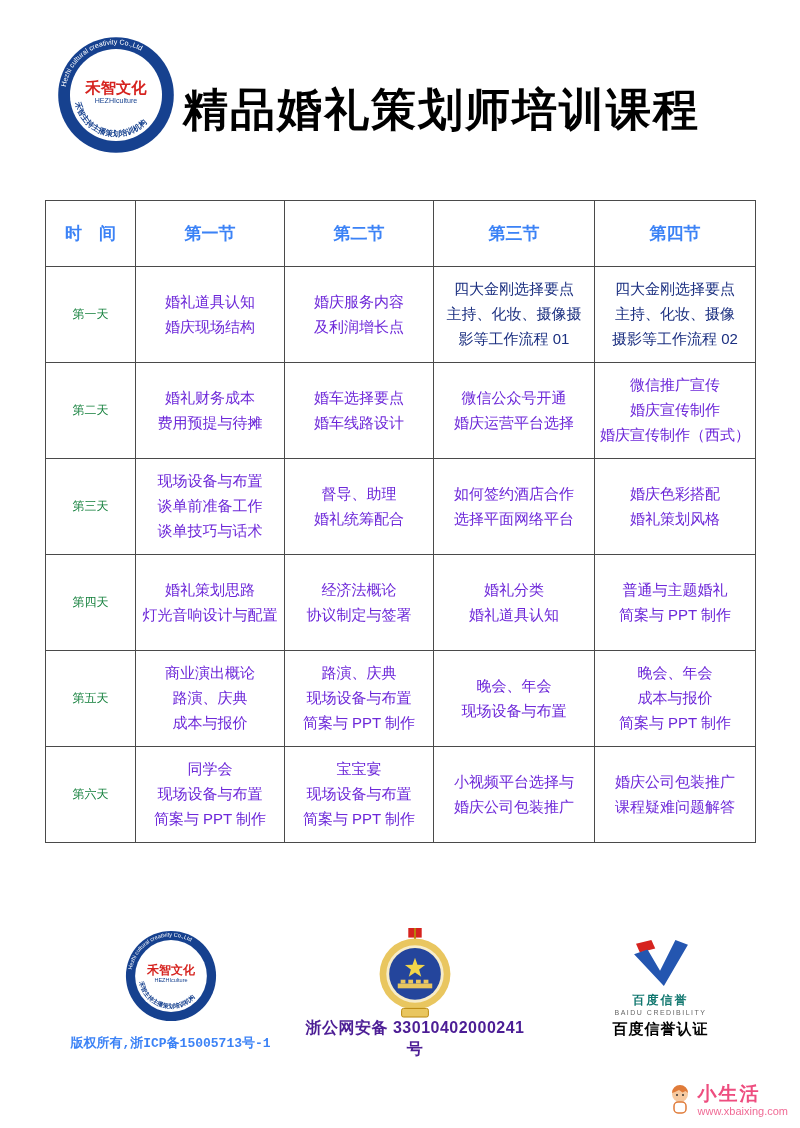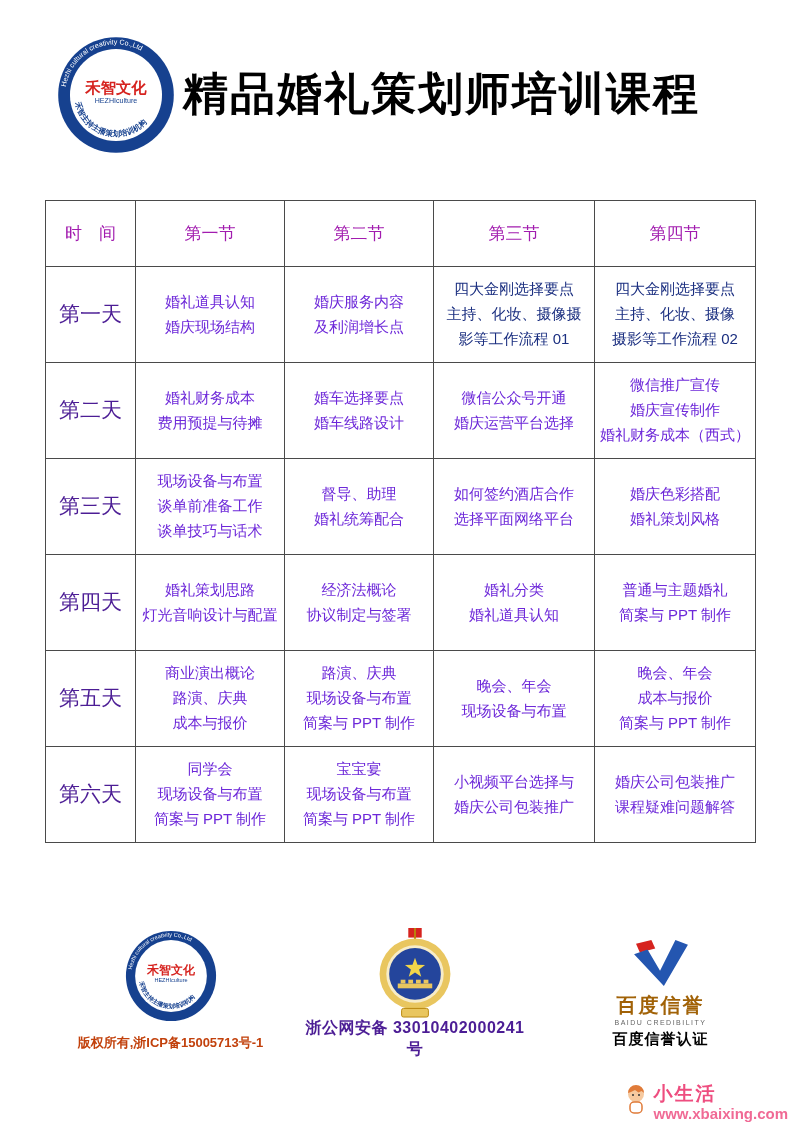--- a/index.html
+++ b/index.html
@@ -1,53 +1,53 @@
 <!DOCTYPE html>
 <html><head>
 <meta charset="utf-8">
 <style>
   * { margin:0; padding:0; box-sizing:border-box; }
   html,body { width:800px; height:1128px; background:#ffffff;
     font-family:"Liberation Sans", sans-serif; color:#111; position:relative; overflow:hidden; }
 
   
   .header-logo { position:absolute; left:57px; top:36px; width:118px; height:118px; }
-  .page-title { position:absolute; left:183px; top:64px; width:560px;
+  .page-title { position:absolute; left:183px; top:80px; width:560px;
     font-size:45px; font-weight:900; letter-spacing:2px; color:#000; white-space:nowrap; }
 
   
   .course-table { position:absolute; top:200px; left:45px; width:710px;
     border-collapse:collapse; table-layout:fixed; text-align:center; }
   .course-table th, .course-table td { border:1px solid #4a4a4a; vertical-align:middle; }
-  .course-table thead th { height:66px; font-size:17px; font-weight:normal; color:#a21caf;margin-top:15px; }
+  .course-table thead th { height:66px; font-size:17px; font-weight:bold; color:#3b82f6;margin-top:15px; }
   .course-table tbody tr { height:96px; }
   .course-table tbody td { font-size:15px; line-height:1.65; padding:8px 3px; color:#6d28d9; }
-  .course-table td.day-cell { font-size:21px; color:#4c1d95; }
+  .course-table td.day-cell { font-size:12px; color:#15803d; }
 
   
   .footer-left { position:absolute; left:68px; top:930px; width:205px; text-align:center; }
   .footer-logo { width:92px; height:92px; margin:0 auto; }
-  .copyright-text { margin-top:12px; font-size:13px; font-weight:bold; color:#c2410c; }
+  .copyright-text { margin-top:12px; font-size:13px; font-weight:bold; color:#3b82f6;font-family:Liberation Mono, monospace; }
 
   .footer-center { position:absolute; left:305px; top:928px; width:220px; text-align:center; }
   .police-badge { width:78px; height:90px; margin:0 auto; }
   .police-text { font-size:16px; font-weight:bold; color:#4c1d95; letter-spacing:0.5px; }
 
   .footer-right { position:absolute; left:583px; top:938px; width:155px; text-align:center; }
   .baidu-logo { width:58px; height:50px; margin:0 auto; }
-  .baidu-cn { margin-top:4px; font-size:20px; font-weight:bold; color:#a16207; letter-spacing:2px; }
+  .baidu-cn { margin-top:4px; font-size:12px; font-weight:bold; color:#0f766e; letter-spacing:2px; }
   .baidu-en { font-size:7px; color:#666; letter-spacing:1.5px; }
   .baidu-cert { margin-top:4px; font-size:15px; font-weight:bold; color:#000; letter-spacing:1px; }
 
   
-  .watermark { position:absolute; right:12px; top:1084px; display:flex; gap:5px; }
+  .watermark { position:absolute; right:12px; top:1084px; display:flex; align-items:center; gap:5px; }
   .wm-icon { width:26px; height:32px; }
   .wm-texts { text-align:left; }
   .wm-name { font-size:19px; font-weight:bold; color:#ee4d7f; letter-spacing:2px; line-height:1.1; }
-  .wm-url { font-size:15px; color:#f06a95;font-weight:bold; }
+  .wm-url { font-size:11px; color:#f06a95; }
 </style>
 </head>
 <body>
 
 <div class="header-logo"><svg viewBox="0 0 100 100" width="100%" height="100%">
       <circle cx="50" cy="50" r="49" fill="#16418f"></circle>
       <circle cx="50" cy="50" r="39" fill="#ffffff"></circle>
       <defs>
         <path id="badge0top" d="M 7,50 A 43,43 0 0 1 93,50" fill="none"></path>
         <path id="badge0bot" d="M 15,50 A 35,35 0 0 0 85,50" fill="none"></path>
@@ -108,21 +108,21 @@
           <div>婚车选择要点</div>
           <div>婚车线路设计</div>
         </td>
         <td>
           <div>微信公众号开通</div>
           <div>婚庆运营平台选择</div>
         </td>
         <td>
           <div>微信推广宣传</div>
           <div>婚庆宣传制作</div>
-          <div>婚礼财务成本（西式）</div>
+          <div>婚庆宣传制作（西式）</div>
         </td>
       </tr>
       <tr>
         <td class="day-cell">第三天</td>
         <td>
           <div>现场设备与布置</div>
           <div>谈单前准备工作</div>
           <div>谈单技巧与话术</div>
         </td>
         <td>

